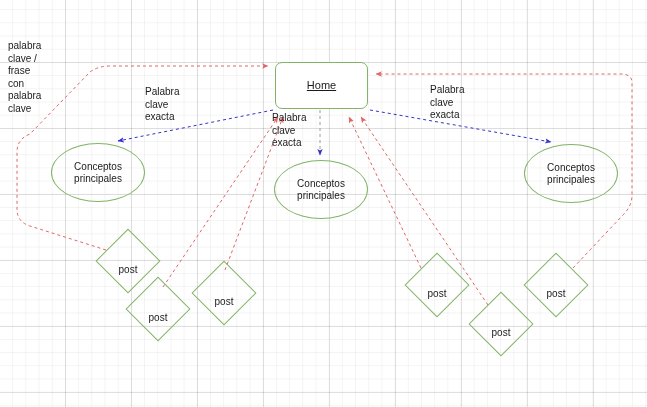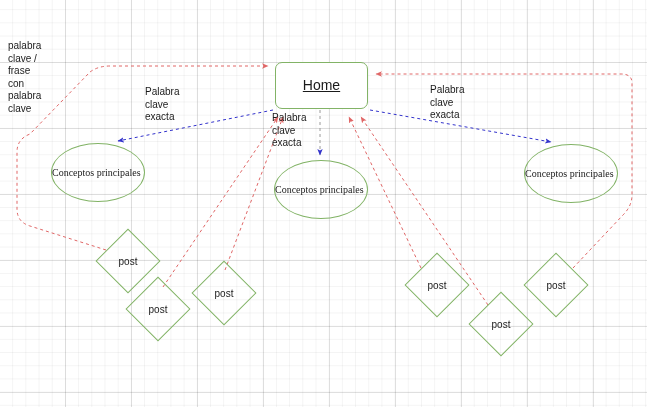--- a/index.html
+++ b/index.html
@@ -19,40 +19,39 @@
     font-family:"Liberation Sans", sans-serif;
   }
   #edges{position:absolute;left:0;top:0;width:647px;height:407px;}
   .node{position:absolute;box-sizing:border-box;}
   .home-box{
     border:1px solid #82b366;
     border-radius:7px;
     background:#ffffff;
     display:flex;align-items:center;justify-content:center;
   }
-  .home-box .lbl{font-size:14px;color:#1a1a1a;line-height:13px;text-decoration:underline;}
+  .home-box .lbl{font-size:11px;color:#1a1a1a;line-height:13px;text-decoration:underline;}
   .ellipse{
     border:1px solid #82b366;
     border-radius:50%;
     background:transparent;
     display:flex;align-items:center;justify-content:flex-start;
     text-align:center;
-    font-family:Liberation Serif, serif;
   }
   .ellipse .lbl{font-size:10px;color:#1a1a1a;line-height:12px;}
   .diamond-wrap{position:absolute;}
   .diamond-shape{
     position:absolute;left:0;top:0;
     border:1px solid #82b366;
     background:transparent;
     transform:rotate(45deg);
     box-sizing:border-box;
   }
   .diamond-label{
-    position:absolute;left:0;top:0;width:100%;height:100%;
+    position:absolute;left:0;top:8px;width:100%;height:100%;
     display:flex;align-items:center;justify-content:center;
     font-size:10px;color:#1a1a1a;
   }
   .edge-label{
     position:absolute;
     text-align:left;
     font-size:10px;
     line-height:12.5px;
     color:#1a1a1a;
     background:transparent;

